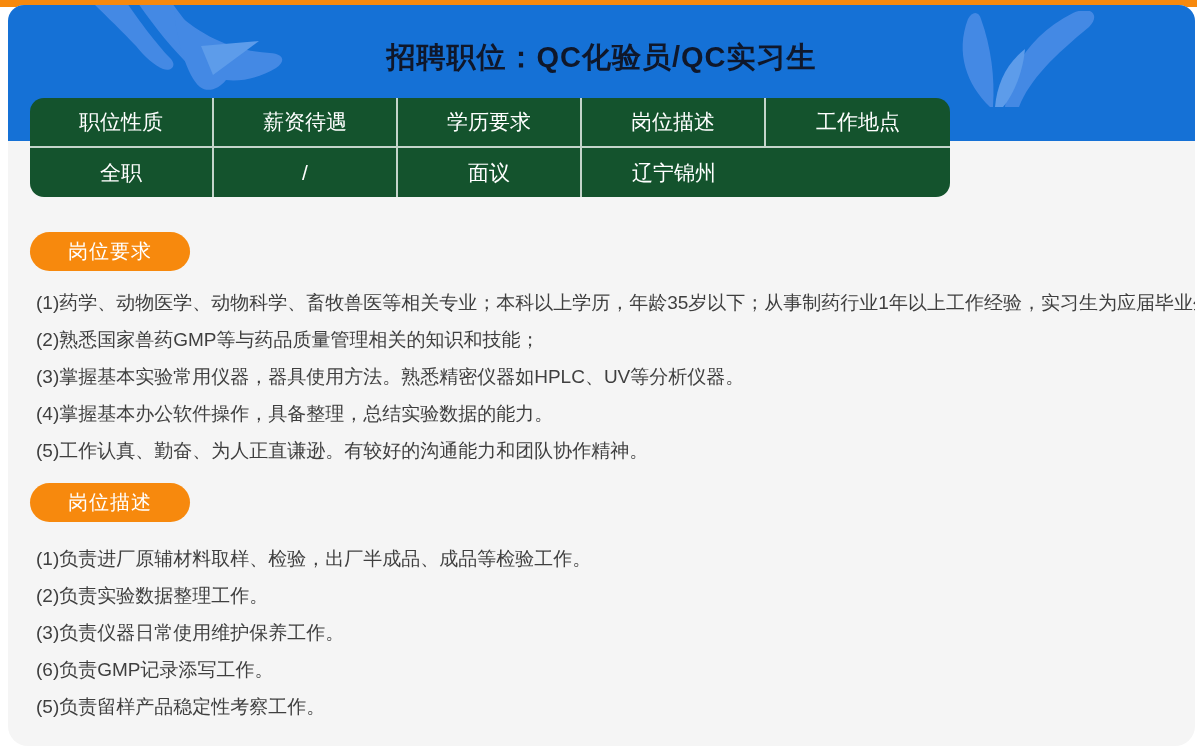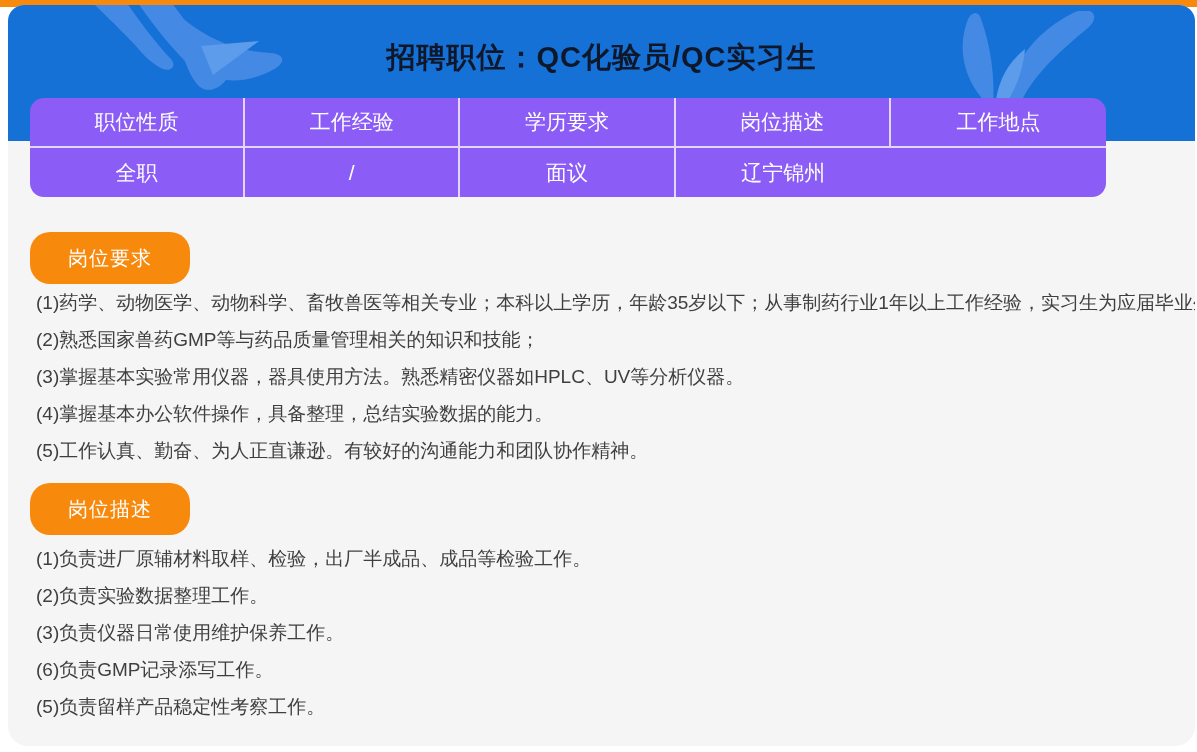--- a/index.html
+++ b/index.html
@@ -40,43 +40,43 @@
     color: #0f172a;
     font-size: 29px;
     font-weight: bold;
     letter-spacing: 1px;
     z-index: 3;
   }
 
   
   .info-table {
     position: absolute; left: 22px; top: 93px; 
-    width: 1076px; height: 99px;
-    background: #8b5cf6;
+    width: 920px; height: 99px;
+    background: #14532d;
     border-radius: 14px;
     display: grid;
     grid-template-columns: repeat(5, 1fr);
     grid-template-rows: 50px 49px;
     z-index: 5;
     overflow: hidden;
   }
   .info-cell {
     display: flex; align-items: center; justify-content: center;
     color: #ffffff;
     font-size: 21px;
     border-right: 2px solid rgba(255,255,255,0.75);
   }
   .info-cell.last { border-right: none; text-align: center; }
   .info-cell.head { border-bottom: 2px solid rgba(255,255,255,0.75); }
 
   .content { position: relative; width: 100%; height: 605px; }
 
   .badge {
     position: absolute; left: 22px; 
-    width: 160px; height: 52px;
+    width: 160px; height: 39px;
     background: #F7890D;
     border-radius: 20px;
     color: #ffffff;
     font-size: 20px;
     display: flex; align-items: center; justify-content: center;
     letter-spacing: 1px;
   }
   .badge-req  { top: 91px;  }  
   .badge-desc { top: 342px; }  
 
@@ -109,21 +109,21 @@
       <path d="M55,96 C32,74 20,42 33,8 C37,0 44,0 46,8 C56,36 60,66 58,96 Z" fill="#4489E4"></path>
       <path d="M70,96 C74,56 98,22 138,2 C156,-6 166,4 154,16 C120,44 95,68 84,96 Z" fill="#4489E4"></path>
       <path d="M60,96 C62,72 72,52 90,38 C88,62 78,84 68,96 Z" fill="#5D9CEA"></path>
     </svg>
 
     <div class="page-title">招聘职位：QC化验员/QC实习生</div>
   </div>
 
   <div class="info-table">
     <div class="info-cell head">职位性质</div>
-    <div class="info-cell head">工作经验</div>
+    <div class="info-cell head">薪资待遇</div>
     <div class="info-cell head">学历要求</div>
     <div class="info-cell head">岗位描述</div>
     <div class="info-cell head last">工作地点</div>
 
     <div class="info-cell">全职</div>
     <div class="info-cell">/</div>
     <div class="info-cell">面议</div>
     <div class="info-cell last">辽宁锦州</div>
   </div>
 

